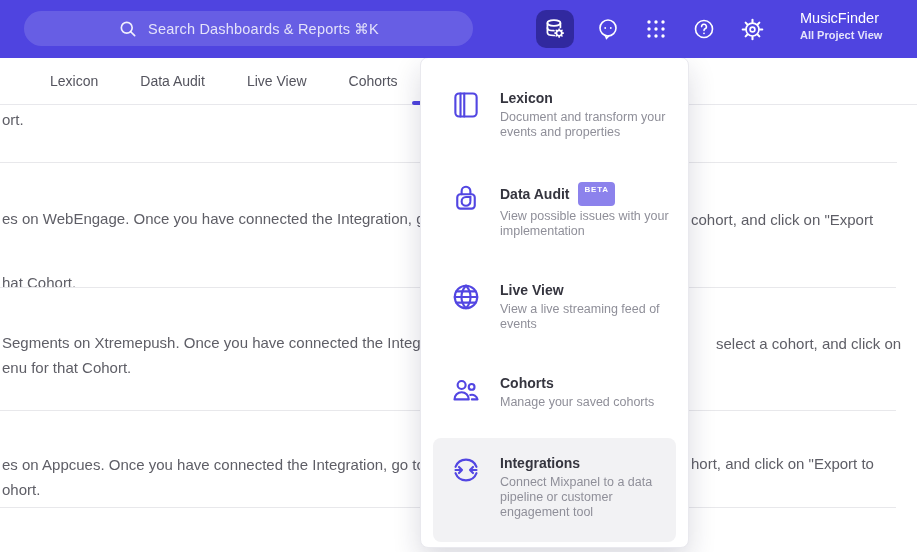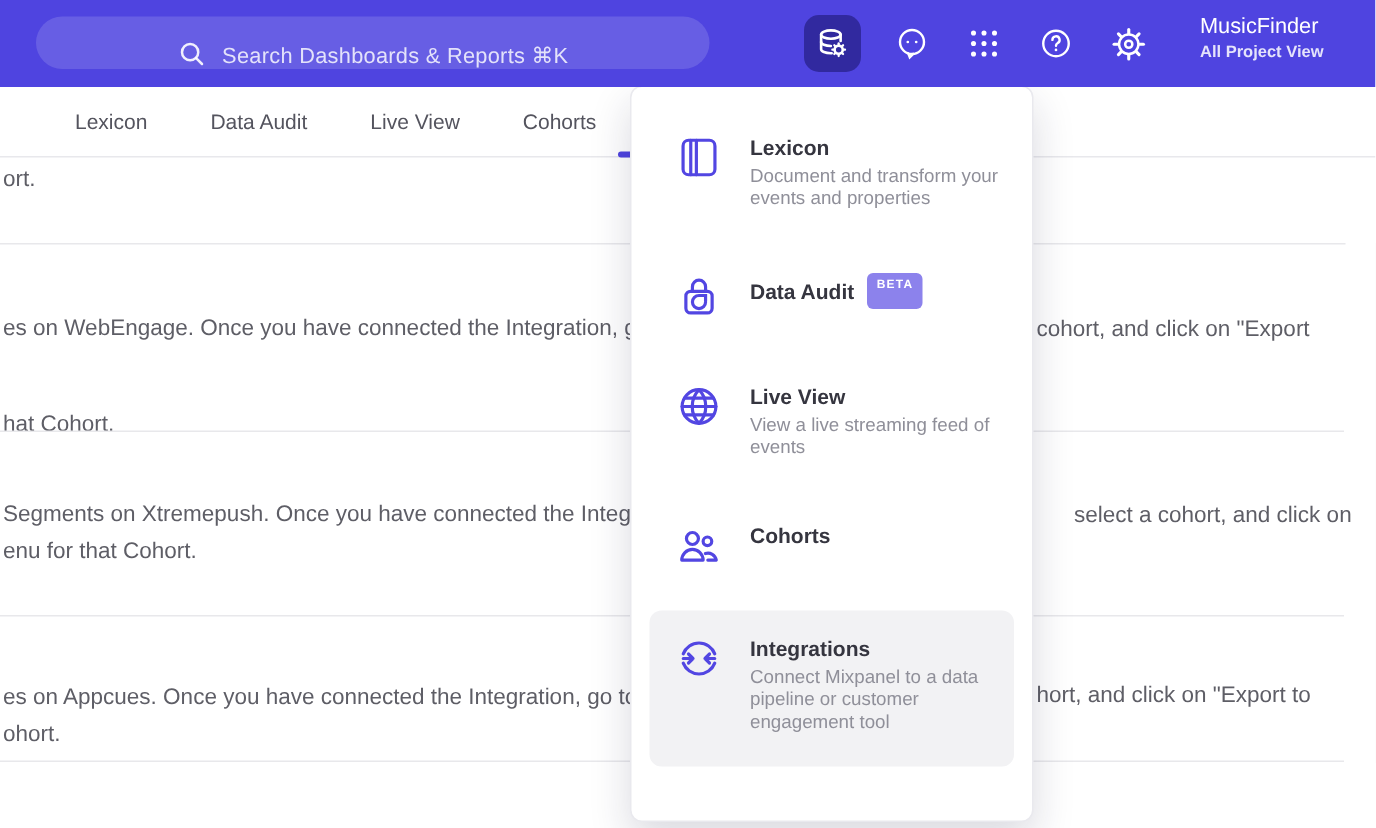--- a/index.html
+++ b/index.html
@@ -5,21 +5,21 @@
   * { margin:0; padding:0; box-sizing:border-box; }
   html,body { width:917px; height:552px; overflow:hidden;
     font-family:"Liberation Sans", sans-serif; background:#ffffff; }
   .stage { position:relative; width:917px; height:552px; overflow:hidden; }
 
   
   .header { position:absolute; left:0; top:0; width:917px; height:58px;
     background:#4f44e0; z-index:60; }
   .search-pill { position:absolute; left:24px; top:11px; width:449px; height:35px;
     background:rgba(255,255,255,0.14); border-radius:18px; display:flex;
-    align-items:flex-end; justify-content:center; gap:10px; cursor:pointer; }
+    align-items:center; justify-content:center; gap:10px; cursor:pointer; }
   .search-pill .mag { display:flex; }
   .search-pill .s-label { color:rgba(255,255,255,0.82); font-size:14.5px; letter-spacing:0.2px; }
 
   .hdr-icons { position:absolute; left:536px; top:0; height:58px; display:flex;
     align-items:center; }
   .icon-btn { width:38px; height:38px; border-radius:10px; display:flex;
     align-items:center; justify-content:center; margin-right:10px; cursor:pointer; }
   .icon-btn.active { background:rgba(10,5,70,0.42); }
   .icon-btn.plain { width:24px; margin:0 12px; }
 
@@ -222,20 +222,21 @@
           <path d="M8.5 9 V 6.5 a3.5 3.5 0 0 1 7 0 V 9"></path>
           <rect x="5" y="9" width="14" height="11.5" rx="2.5"></rect>
           <path d="M15.5 14.7 a3.5 3.5 0 1 1 -3.5 -3.5 h 3.5 v 3" fill="none"></path>
         </svg>
       </span>
       <div class="mi-text">
         <div class="mi-title-row">
           <span class="mi-title">Data Audit</span>
           <span class="badge">BETA</span>
         </div>
+        <div class="mi-desc">View possible issues with your implementation</div>
       </div>
     </div>
 
     <div class="menu-item">
       <span class="mi-icon">
         <svg width="30" height="30" viewBox="0 0 24 24" fill="none" stroke="#5246e2" stroke-width="1.7" stroke-linecap="round">
           <circle cx="12" cy="12" r="9"></circle>
           <line x1="3" y1="12" x2="21" y2="12"></line>
           <line x1="4.3" y1="7.5" x2="19.7" y2="7.5"></line>
           <line x1="4.3" y1="16.5" x2="19.7" y2="16.5"></line>
@@ -256,20 +257,21 @@
           <circle cx="8.5" cy="8" r="3.2"></circle>
           <circle cx="16.5" cy="9.5" r="2.3"></circle>
           <path d="M2.8 19.5 a5.7 5.7 0 0 1 11.4 0 z"></path>
           <path d="M15.4 16 a4.5 4.5 0 0 1 5.8 3.5 h -4.5"></path>
         </svg>
       </span>
       <div class="mi-text">
         <div class="mi-title-row">
             <span class="mi-title">Cohorts</span>
           </div>
+        <div class="mi-desc">Manage your saved cohorts</div>
       </div>
     </div>
 
     <div class="menu-item highlight">
       <span class="mi-icon">
         <svg width="30" height="30" viewBox="0 0 24 24" fill="none" stroke="#5246e2" stroke-width="1.7" stroke-linecap="round" stroke-linejoin="round">
           <path d="M3.6 9.5 a9 9 0 0 1 16.8 0" fill="none"></path>
           <path d="M20.4 14.5 a9 9 0 0 1 -16.8 0" fill="none"></path>
           <path d="M3.6 12 h 5.2 M6.4 9.6 L 8.8 12 L 6.4 14.4" fill="none"></path>
           <path d="M20.4 12 h -5.2 M17.6 9.6 L 15.2 12 L 17.6 14.4" fill="none"></path>

